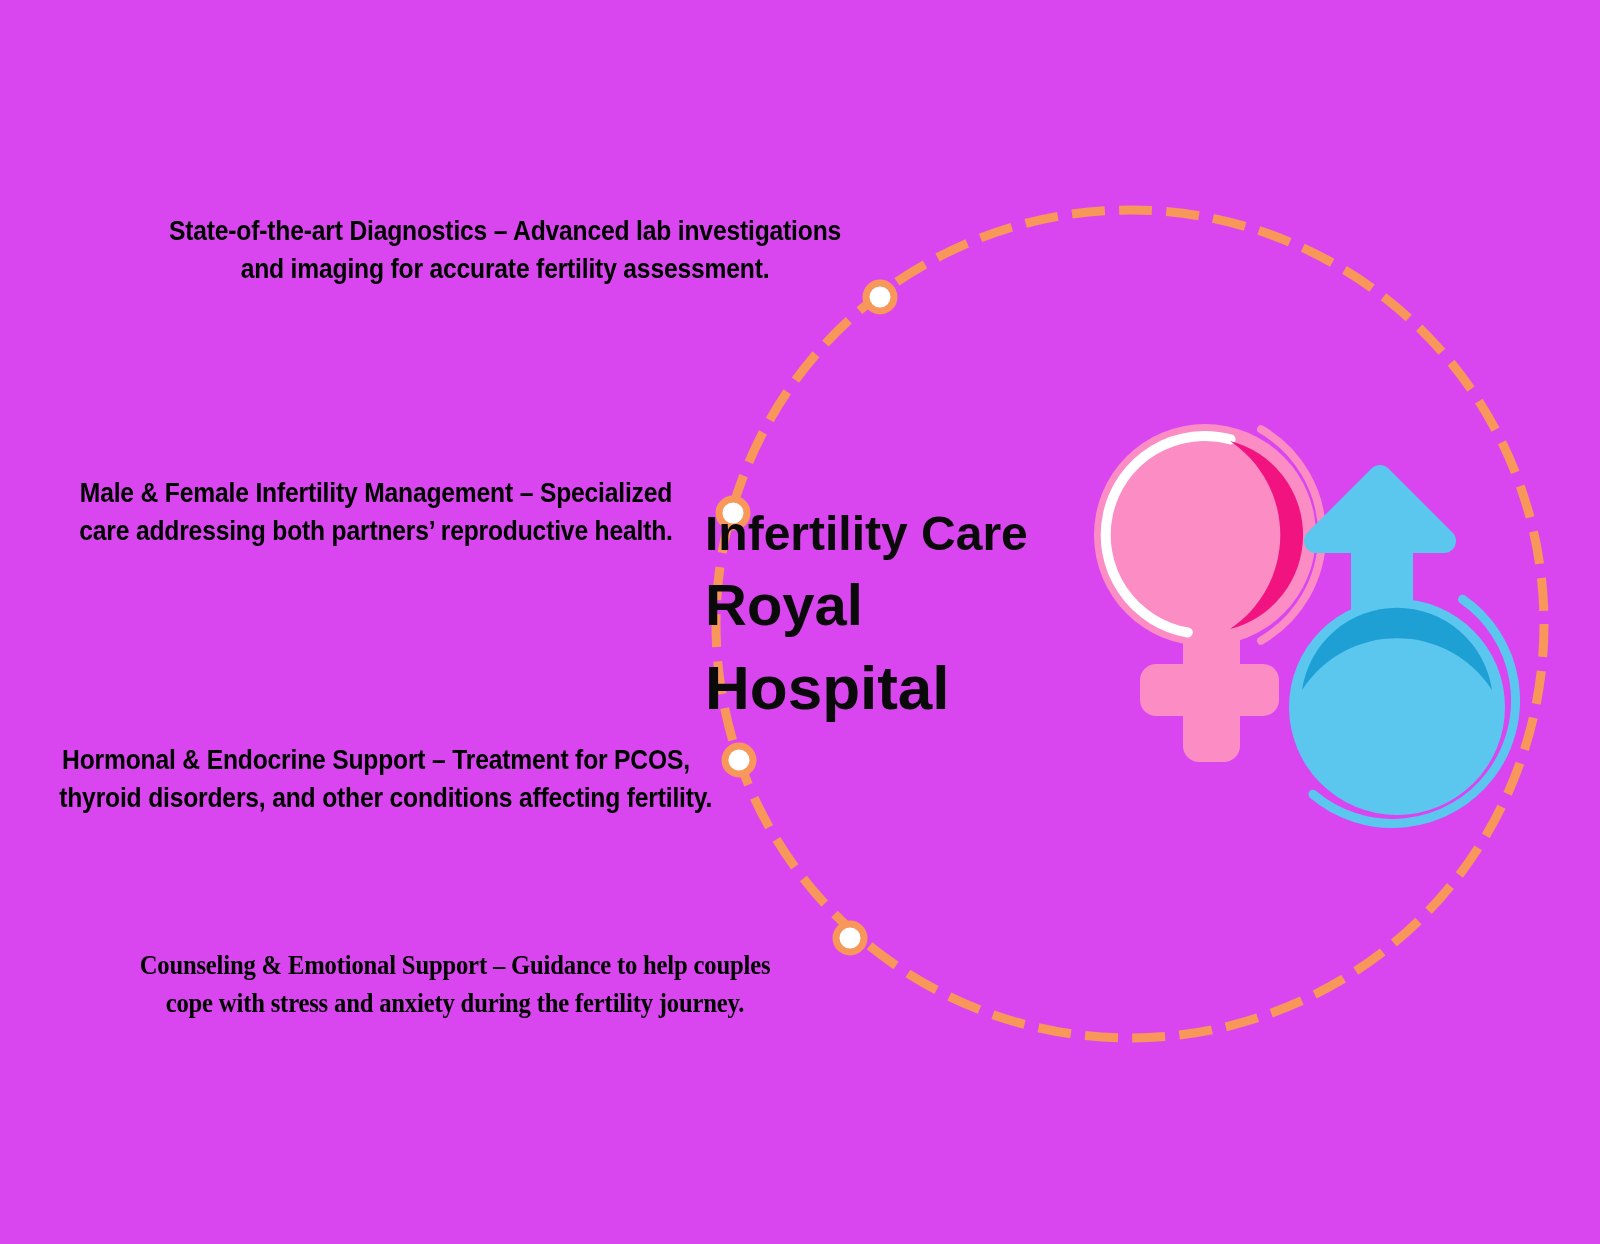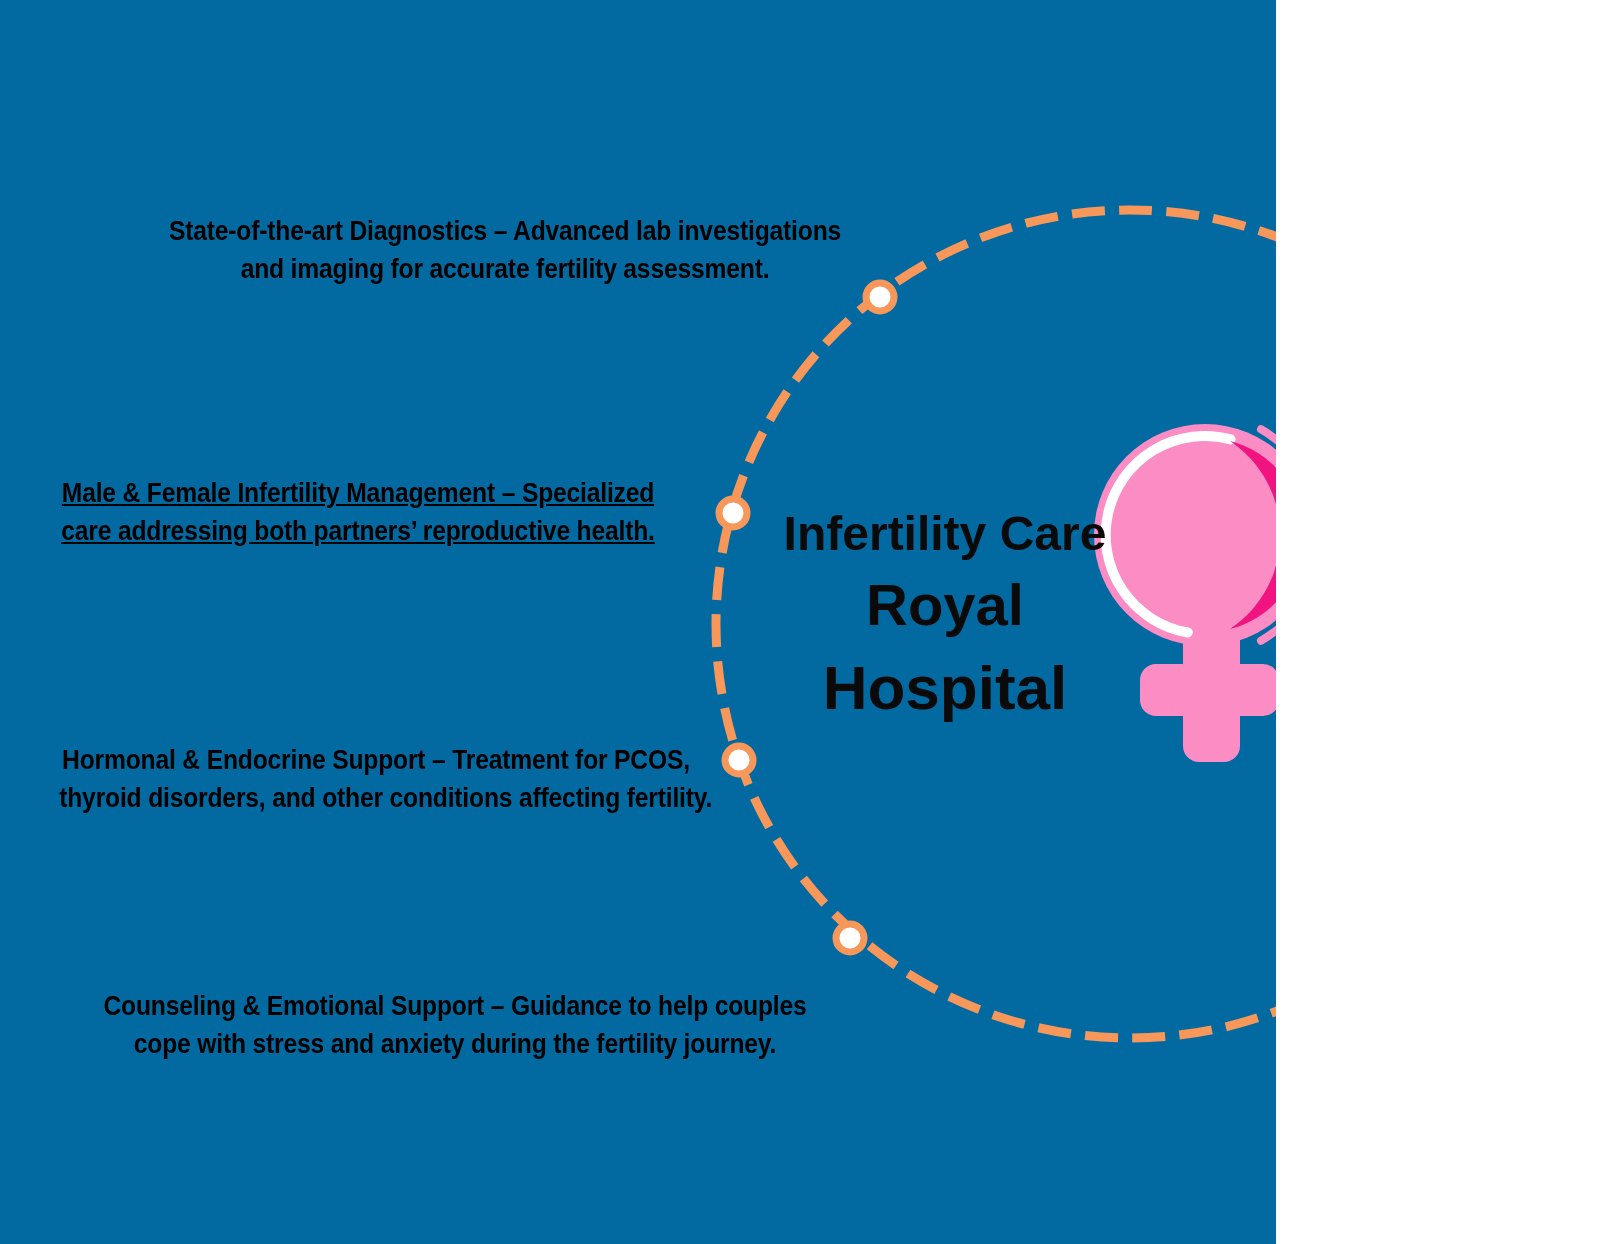--- a/index.html
+++ b/index.html
@@ -1,19 +1,19 @@
 <!DOCTYPE html>
 <html><head>
 <meta charset="utf-8">
 <style>
   html,body { margin:0; padding:0; background:#ffffff; }
   .canvas {
     position:relative;
-    width:1276px; height:1244px;
-    background:#0369a1;
+    width:1600px; height:1244px;
+    background:#d946ef;
     overflow:hidden;
     font-family:"Liberation Sans", sans-serif;
   }
   .layer-svg { position:absolute; left:0; top:0; width:1600px; height:1244px; }
 
   .feature {
     position:absolute;
     text-align:center;
     font-weight:700;
     color:#000000;
@@ -23,21 +23,20 @@
   .feature .ln {
     white-space:nowrap;
     transform:scaleX(0.88);
     transform-origin:50% 50%;
     letter-spacing:-0.2px;
   }
 
   .title-block {
     position:absolute;
     left:705px; top:503px; width:480px;
-    text-align:center;
     font-weight:700;
     color:#0a0a0a;
   }
   .title-l1 { font-size:48px; line-height:62px; white-space:nowrap; }
   .title-l2 { font-size:46px; line-height:74px; }
   .title-l3 { font-size:58px; line-height:80px; }
   .title-l4 { font-size:62px; line-height:86px; white-space:nowrap; }
 </style>
 </head>
 <body>
@@ -69,31 +68,31 @@
       <path d="M 1302 690 A 96 96 0 0 1 1492 690 A 113 113 0 0 0 1302 690 Z" fill="#1FA0D4"></path>
       <path d="M 1462.5 599.3 A 123 123 0 1 1 1312.9 794.2" fill="none" stroke-width="9" stroke-linecap="round" stroke="#5BC7EF"></path>
     </g>
   </svg>
 
   <div class="feature" style="left:55px; top:212px; width:900px;">
     <div class="ln">State-of-the-art Diagnostics – Advanced lab investigations</div>
     <div class="ln">and imaging for accurate fertility assessment.</div>
   </div>
 
-  <div class="feature" style="left:0px; top:474px; width:716px;text-decoration:underline;">
+  <div class="feature" style="left:18px; top:474px; width:716px;">
     <div class="ln">Male &amp; Female Infertility Management – Specialized</div>
     <div class="ln">care addressing both partners’ reproductive health.</div>
   </div>
 
   <div class="feature" style="left:16px; top:741px; width:720px;">
     <div class="ln">Hormonal &amp; Endocrine Support – Treatment for PCOS,</div>
     <div class="ln">thyroid disorders, and other conditions affecting fertility.</div>
   </div>
 
-  <div class="feature" style="left:15px; top:987px; width:880px;">
+  <div class="feature" style="left:15px; top:946px; width:880px;font-family:Liberation Serif, serif;">
     <div class="ln">Counseling &amp; Emotional Support – Guidance to help couples</div>
     <div class="ln">cope with stress and anxiety during the fertility journey.</div>
   </div>
 
   <div class="title-block">
     <div class="title-l1">Infertility Care</div>
     <div class="title-l3">Royal</div>
     <div class="title-l4">Hospital</div>
   </div>
 

